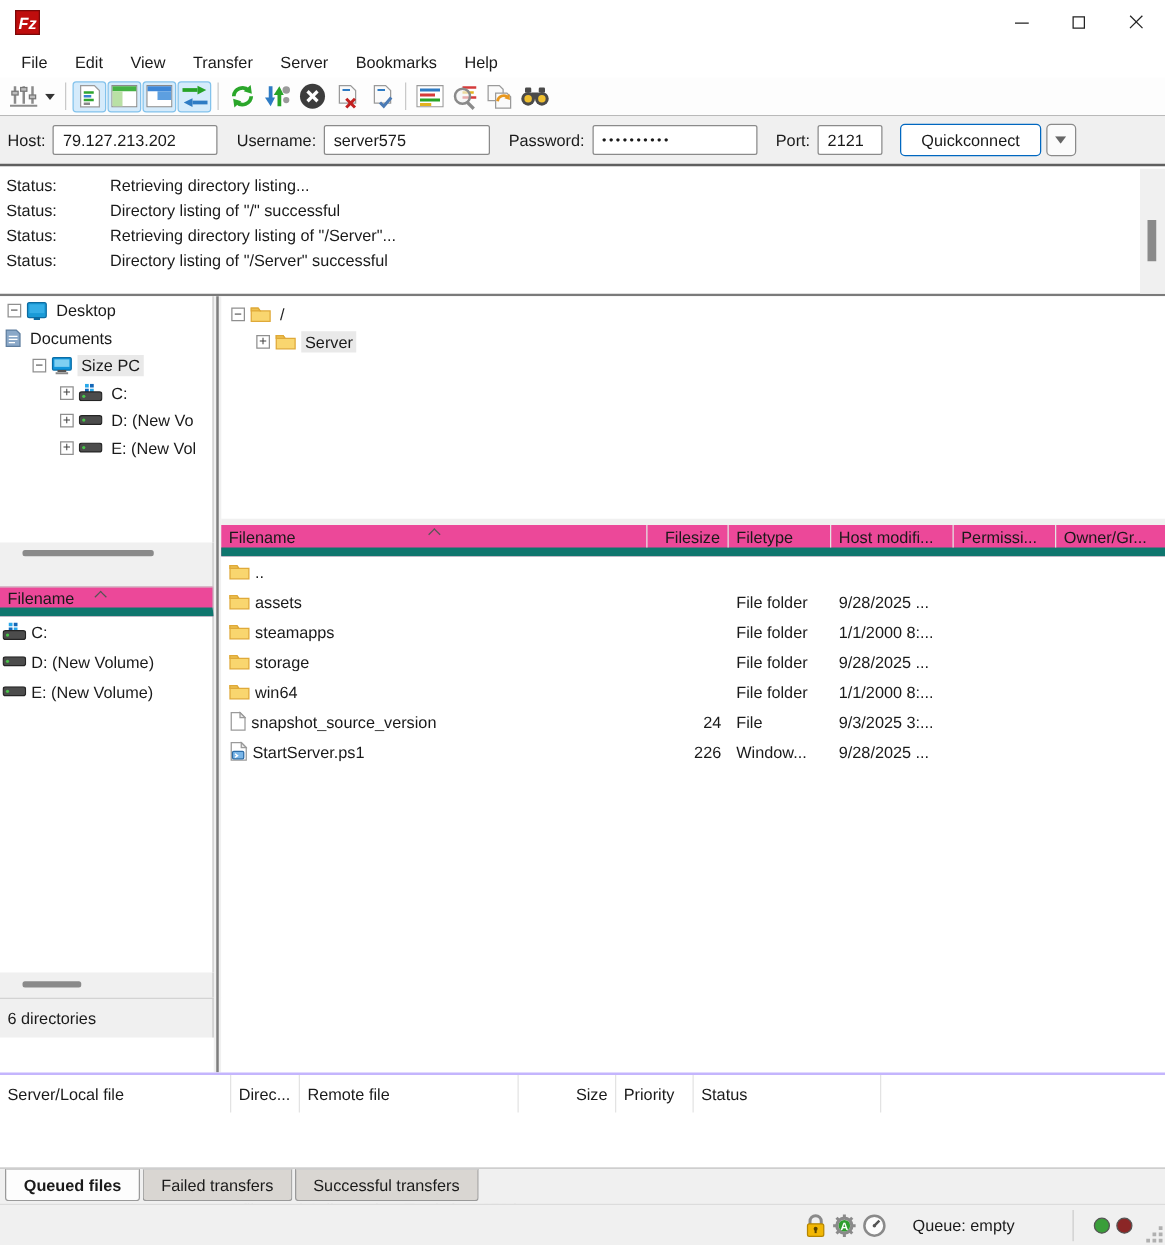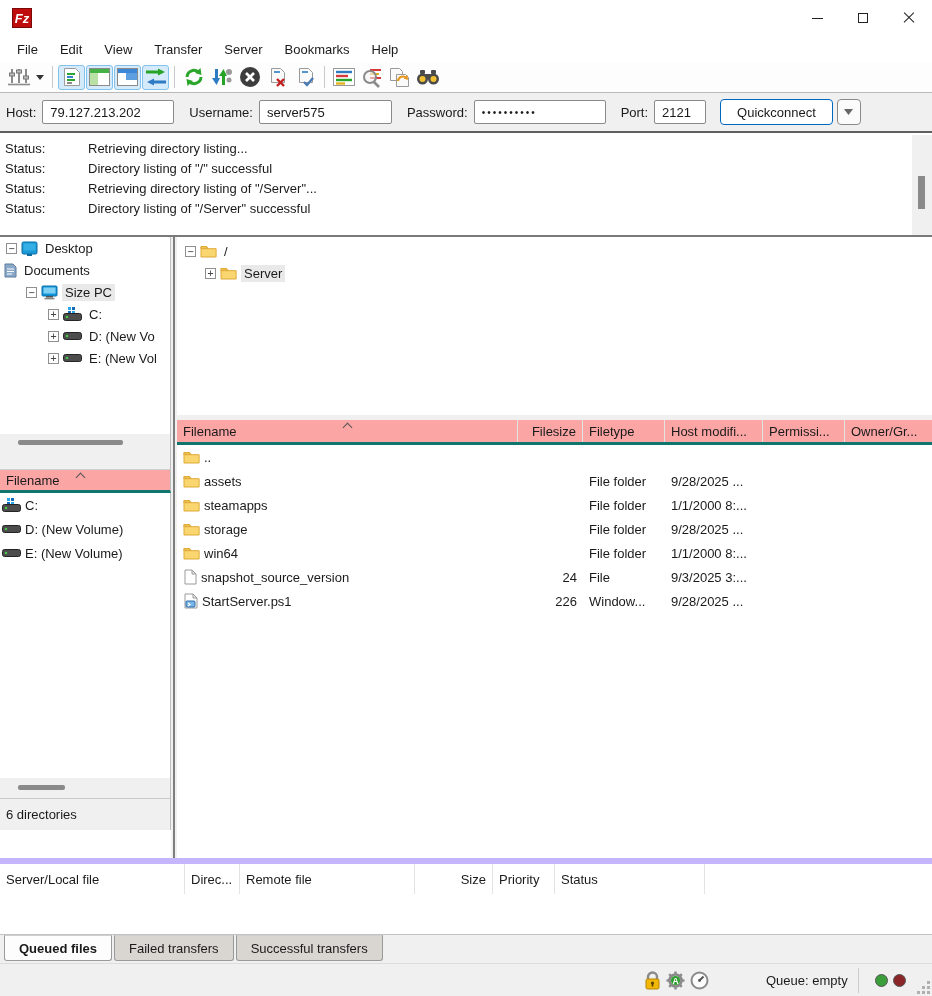--- a/index.html
+++ b/index.html
@@ -56,42 +56,42 @@
 
   .tree-row { height:22px; display:flex; align-items:center; white-space:nowrap; overflow:hidden; }
   .expander { width:11px; height:11px; border:1px solid #8f8f8f; background:#fff; flex:none; display:flex; align-items:center; justify-content:center; font-size:10px; line-height:9px; color:#444; font-family:"DejaVu Sans Mono", monospace; }
   .tree-label { padding:1px 3px; }
   .tree-label.selected { background:#e9e9e9; }
   .ticon { flex:none; margin:0 4px; display:flex; }
 
   .hscroll { background:#f0f0f0; position:relative; }
   .hthumb { position:absolute; top:6px; height:5px; background:#8a8a8a; border-radius:2px; }
 
-  .list-header { display:flex; align-items:flex-start; border-bottom:3px solid #0f766e; background:#fca5a5; position:relative; }
+  .list-header { display:flex; align-items:flex-start; border-bottom:7px solid #0f766e; background:#ec4899; position:relative; }
   .col { display:flex; align-items:center; height:100%; padding:0 6px; border-right:1px solid #e3e3e3; white-space:nowrap; overflow:hidden; }
   .col.right { justify-content:flex-end; }
   .file-row { height:24px; display:flex; align-items:center; white-space:nowrap; }
   .cell { padding:0 6px; overflow:hidden; white-space:nowrap; flex:none; }
   .cell.right { text-align:right; }
   .sort-caret { position:absolute; top:1px; width:9px; height:9px; }
   .sort-caret::before { content:""; position:absolute; left:1px; top:3px; width:6px; height:6px; border-left:1.4px solid #555; border-top:1.4px solid #555; transform:rotate(45deg); }
 
   .pane-status { height:32px; background:#f0f0f0; border-top:1px solid #c9c9c9; display:flex; align-items:center; padding-left:6px; }
 
   
-  .queuepane { left:0; top:858px; width:932px; height:105px; background:#fff; border-top:6px solid #c4b5fd; }
+  .queuepane { left:0; top:858px; width:932px; height:105px; background:#fff; border-top:2px solid #c4b5fd; }
   .q-header { display:flex; height:30px; align-items:center; }
   .q-tabs { position:absolute; left:0; bottom:0; width:932px; height:29px; background:#f0f0f0; border-top:1px solid #c2c2c2; display:flex; align-items:stretch; padding-left:4px; }
   .q-tab { border:1px solid #9a9a9a; border-top:1px solid #cfcfcf; margin-right:2px; padding:0 14px; display:flex; align-items:center; background:#d9d6d2; border-radius:0 0 3px 3px; height:26px; }
   .q-tab.active { background:#fdfdfd; font-weight:bold; }
 
   
   .statusbar { left:0; top:963px; width:932px; height:33px; background:#f0f0f0; border-top:1px solid #dcdcdc; display:flex; align-items:center; }
   .sb-icons { position:absolute; left:644px; display:flex; align-items:center; gap:5px; }
-  .sb-queue { position:absolute; left:730px;margin-left:36px; }
+  .sb-queue { position:absolute; left:730px; }
   .sb-sep { position:absolute; left:858px; top:4px; width:1px; height:25px; background:#cccccc; }
   .light { width:13px; height:13px; border-radius:50%; border:1px solid #555; }
   .grip { position:absolute; right:2px; bottom:2px; width:14px; height:14px; }
   .grip i { position:absolute; width:3px; height:3px; background:#b0b0b0; }
 </style>
 </head>
 <body>
 
 <div class="app">
 

